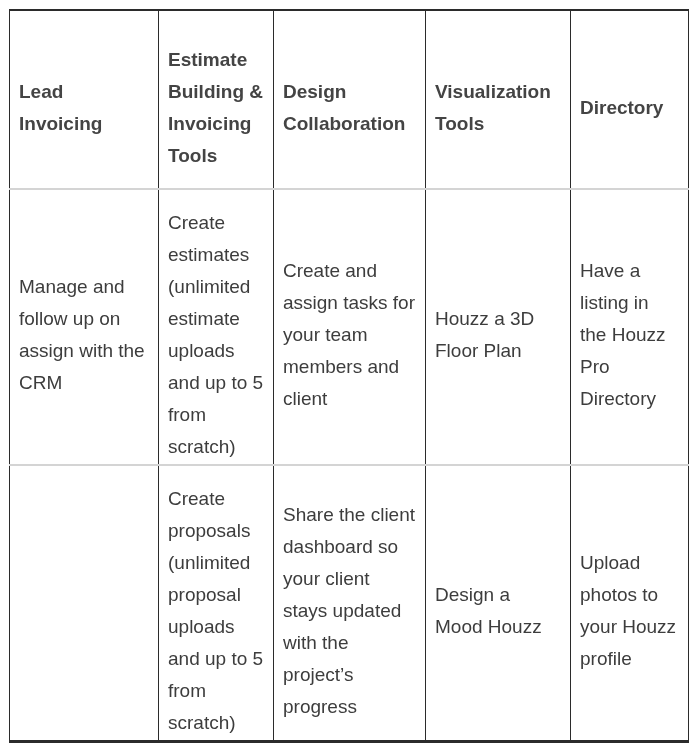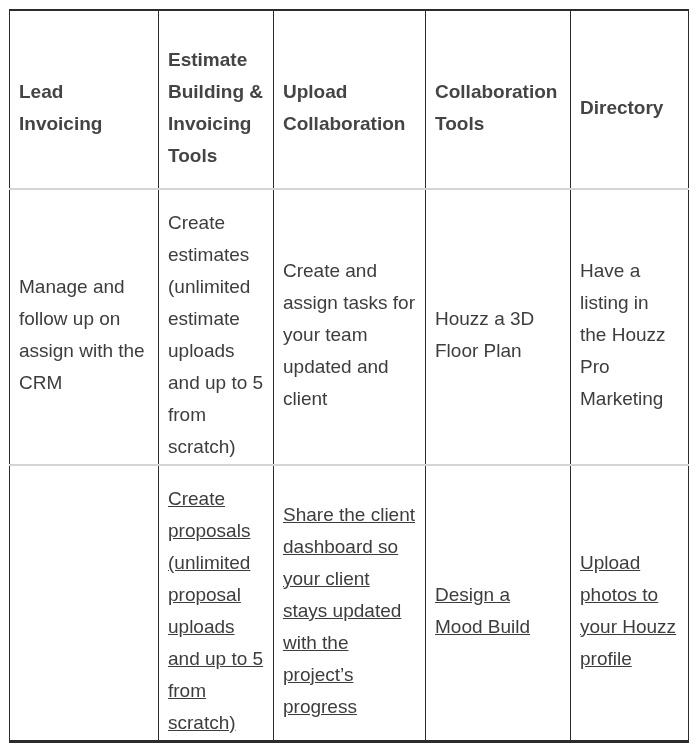--- a/index.html
+++ b/index.html
@@ -12,21 +12,21 @@
       border-left: 1px solid #2b2b2b; border-right: 1px solid #2b2b2b;
     }
     .tbl td, .tbl th {
       border-left: 1px solid #2b2b2b; border-right: 1px solid #2b2b2b;
       padding: 16px 8px 0 9px; vertical-align: middle; text-align: left;
       font-size: 19px; line-height: 32px; word-wrap: break-word;
     }
     .tbl th { font-weight: bold; color: #444444; font-size: 19px; }
     .tbl tr.hdr { height: 179px; }
     .tbl tr.r1 { height: 276px; }
-    .tbl tr.r2 { height: 276px; text-decoration: underline; }
+    .tbl tr.r2 { height: 276px; }
     .tbl tr + tr td { border-top: 2px solid #d4d4d4; }
     .tbl tr.r1 td { border-top: 2px solid #d4d4d4; border-radius: 11px; }
     col.c1 { width: 149px; }
     col.c2 { width: 115px; }
     col.c3 { width: 152px; }
     col.c4 { width: 145px; }
     col.c5 { width: 118px; }
   </style>
 </head>
 <body>
@@ -36,32 +36,32 @@
     <col class="c1">
       <col class="c2">
       <col class="c3">
       <col class="c4">
       <col class="c5">
   </colgroup>
   <tbody>
       <tr class="hdr">
     <th>Lead Invoicing</th>
     <th>Estimate Building &amp; Invoicing Tools</th>
-    <th>Upload Collaboration</th>
-    <th>Collaboration Tools</th>
+    <th>Design Collaboration</th>
+    <th>Visualization Tools</th>
     <th>Directory</th>
   </tr>
   <tr class="r1">
     <td>Manage and follow up on assign with the CRM</td>
     <td>Create estimates (unlimited estimate uploads and up to 5 from scratch)</td>
-    <td>Create and assign tasks for your team updated and client</td>
+    <td>Create and assign tasks for your team members and client</td>
     <td>Houzz a 3D Floor Plan</td>
-    <td>Have a listing in the Houzz Pro Marketing</td>
+    <td>Have a listing in the Houzz Pro Directory</td>
   </tr>
   <tr class="r2">
     <td></td>
     <td>Create proposals (unlimited proposal uploads and up to 5 from scratch)</td>
     <td>Share the client dashboard so your client stays updated with the project’s progress</td>
-    <td>Design a Mood Build</td>
+    <td>Design a Mood Houzz</td>
     <td>Upload photos to your Houzz profile</td>
   </tr>
 </tbody>
   </table>
 
 </body></html>

